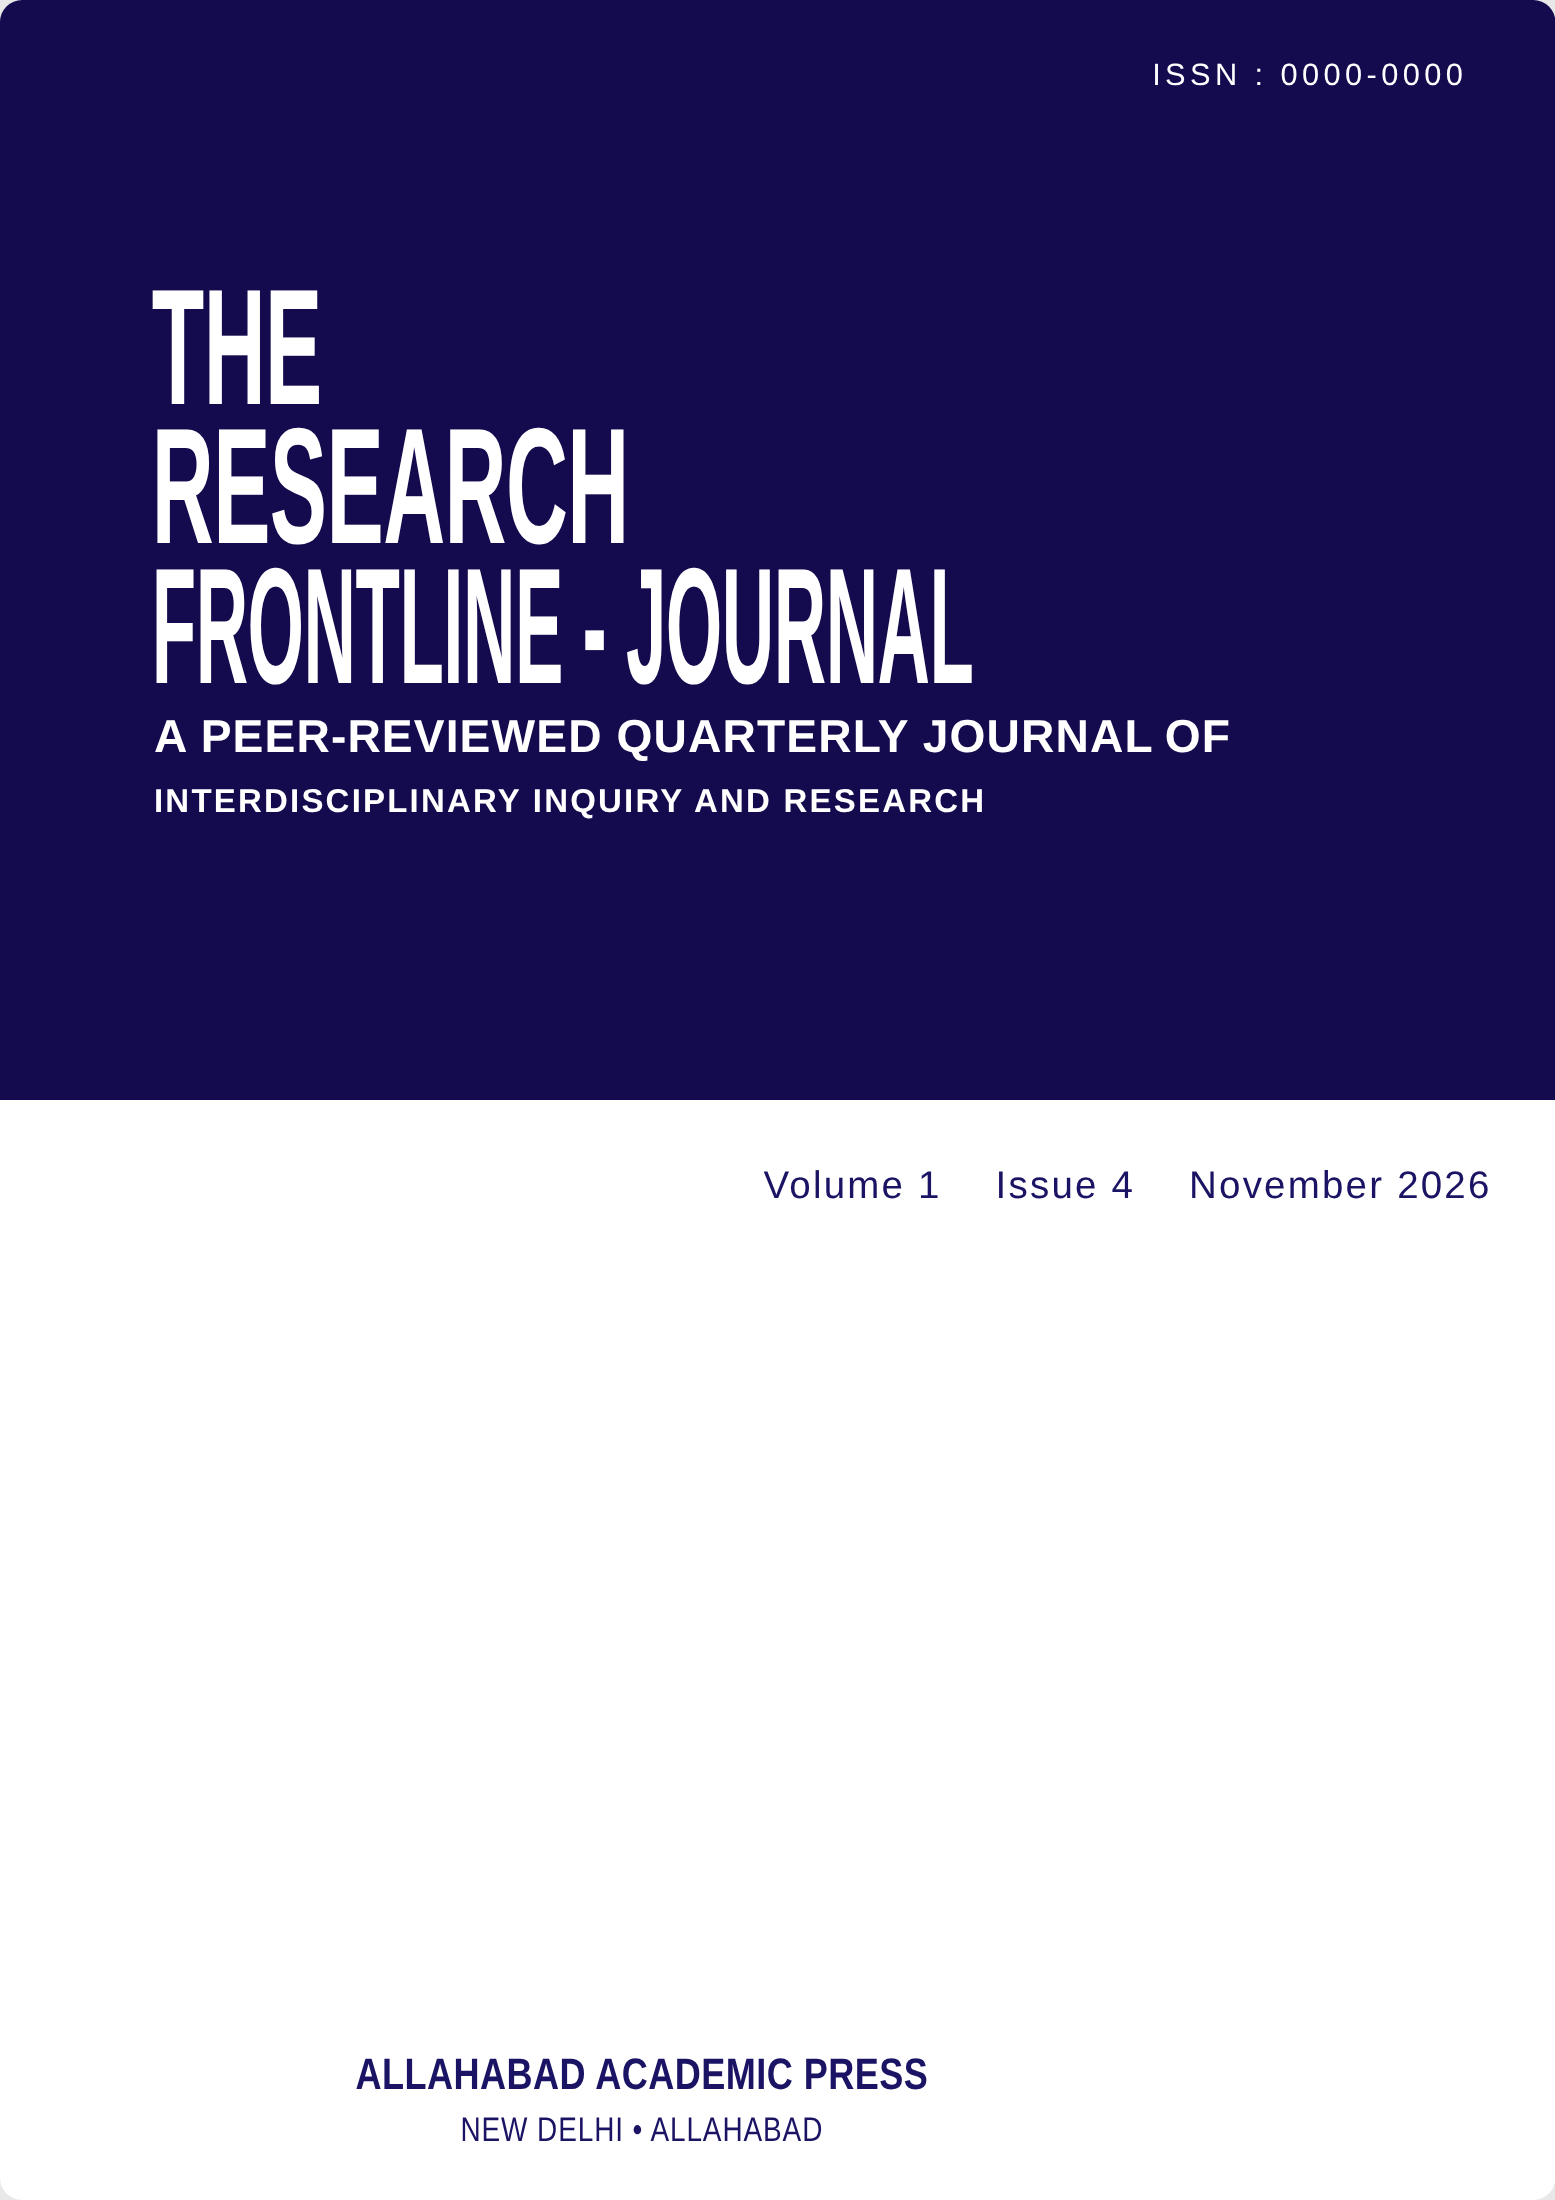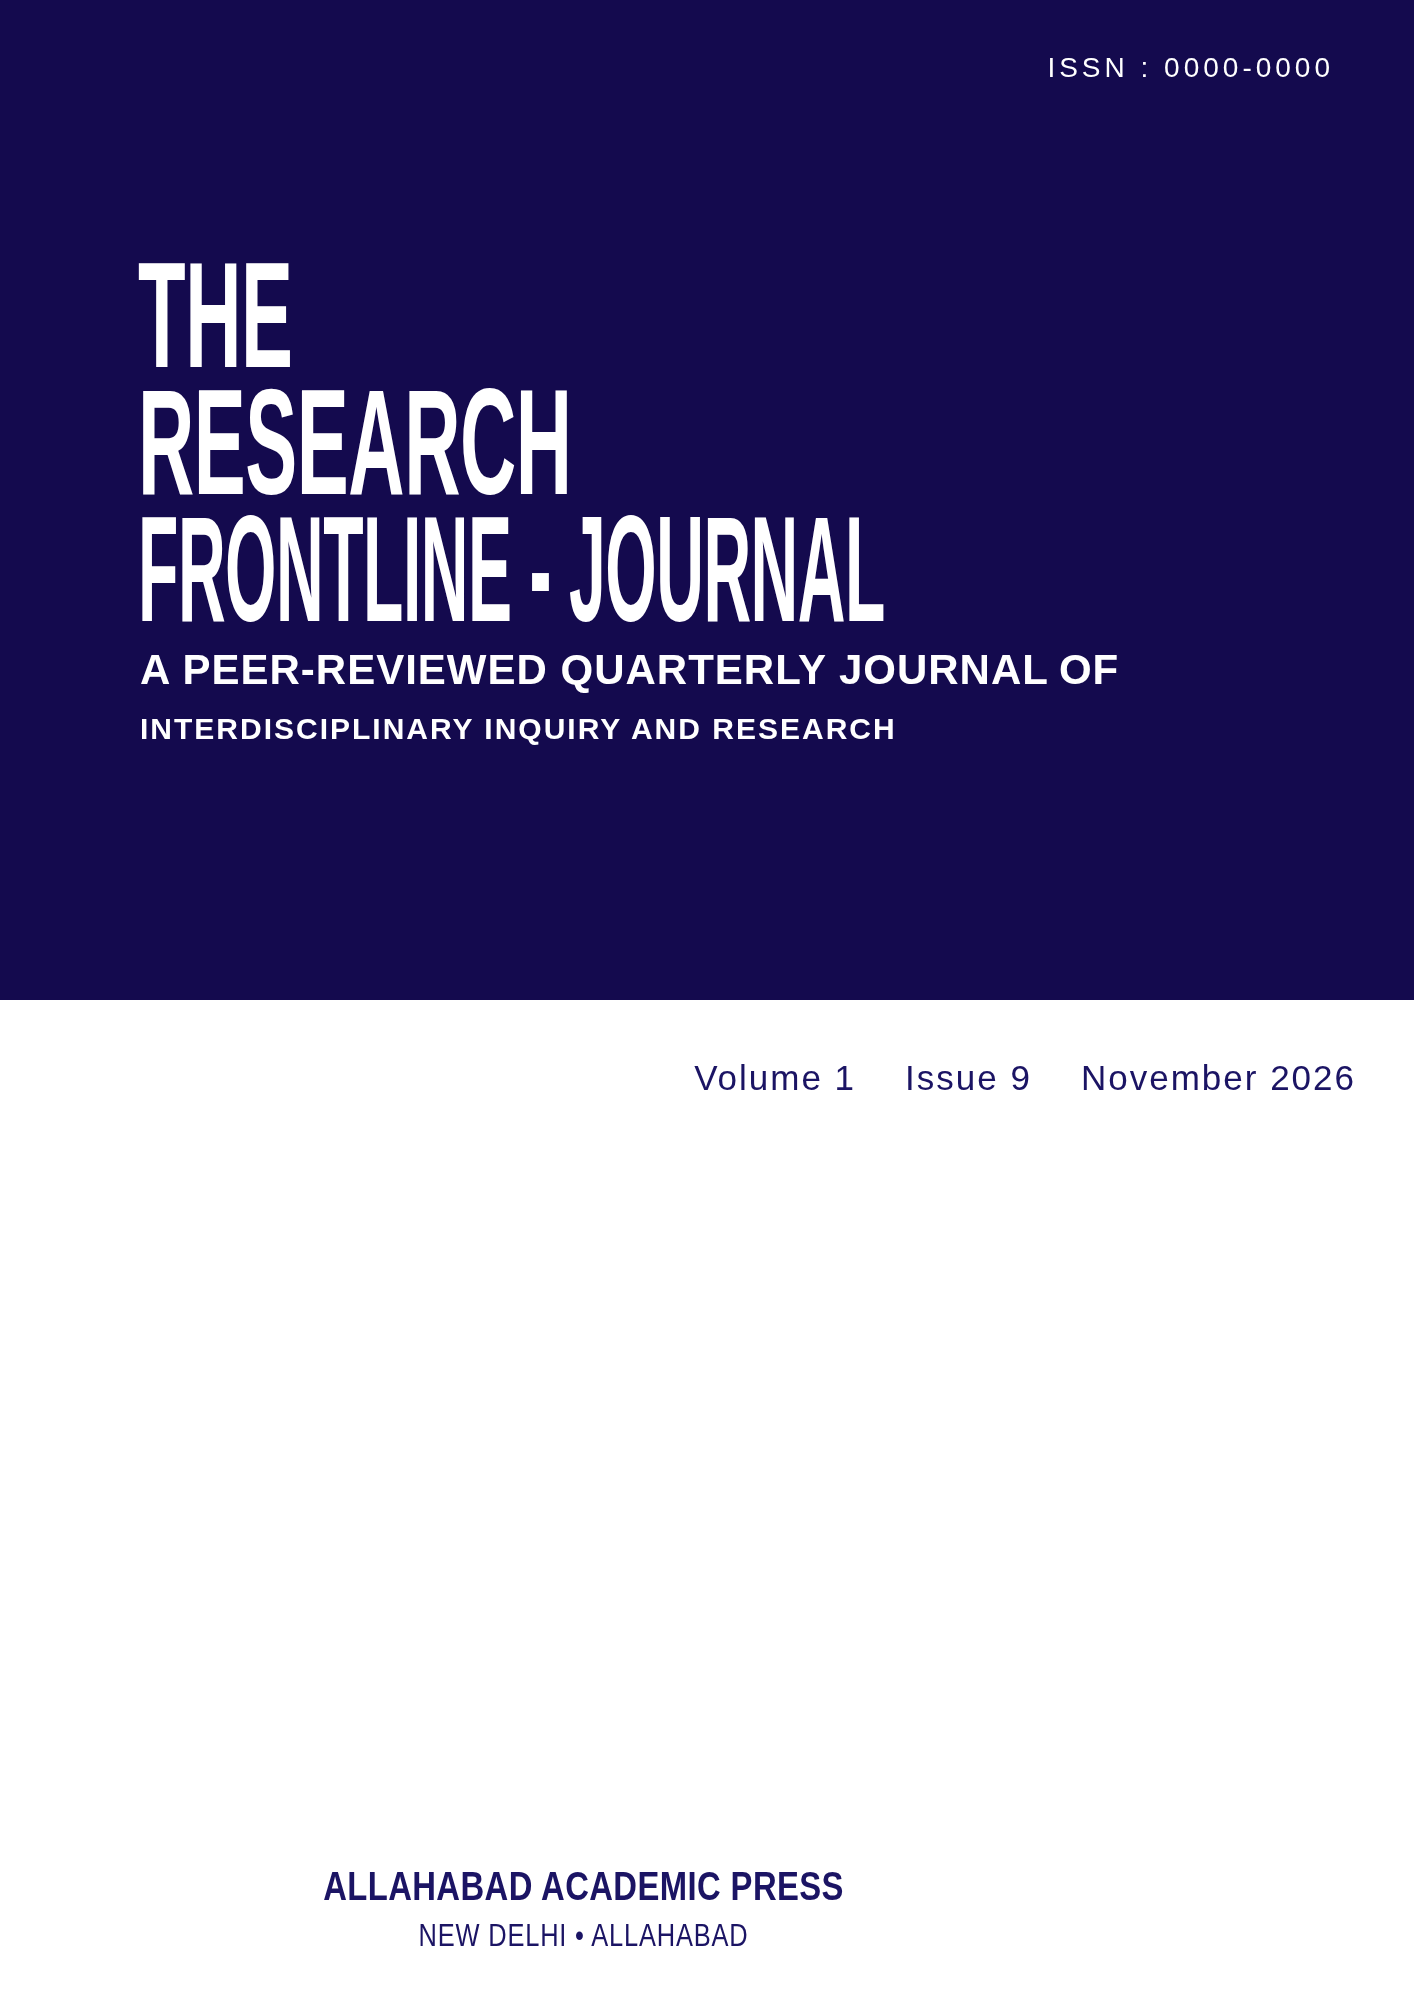--- a/index.html
+++ b/index.html
@@ -9,20 +9,21 @@
   }
   *{margin:0;padding:0;box-sizing:border-box;}
   html,body{background:#e8e8e8;}
   .page{
     position:relative;
     width:1414px;height:2000px;
     background:#ffffff;
     overflow:hidden;
     font-family:"Liberation Sans", sans-serif;
     margin:0 auto;
+    border-radius:20px;
   }
   
   .hero{
     position:absolute;left:0;top:0;
     width:1414px;height:1000px;
     background:var(--navy-bg);
   }
   .issn{
     position:absolute;top:52px;right:80px;
     color:var(--white-text);
@@ -116,21 +117,21 @@
       <div class="subtitle-line1">
         <span class="subtitle-bold">A PEER-REVIEWED QUARTERLY JOURNAL</span><span class="subtitle-light">OF</span>
       </div>
       <div class="subtitle-line2">INTERDISCIPLINARY INQUIRY AND RESEARCH</div>
     </div>
 
   </div>
 
   <div class="issue-line">
     <span>Volume 1</span>
-    <span>Issue 9</span>
+    <span>Issue 4</span>
     <span>November 2026</span>
   </div>
 
   <div class="publisher-block">
     <div class="publisher-name">ALLAHABAD ACADEMIC PRESS</div>
     <div class="publisher-locations">NEW DELHI • ALLAHABAD</div>
   </div>
 
 </div>
 

